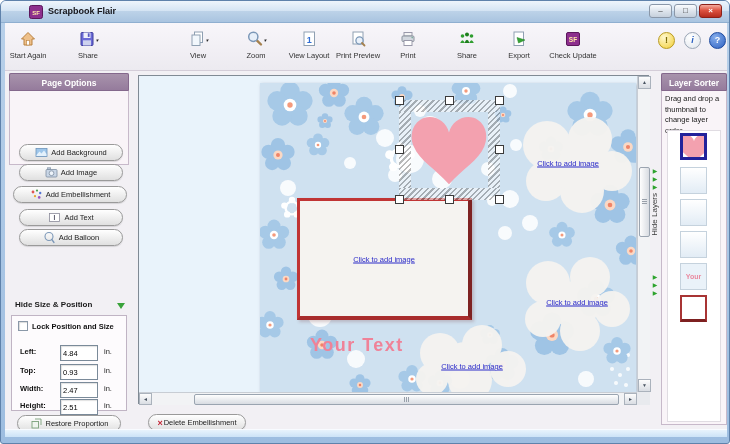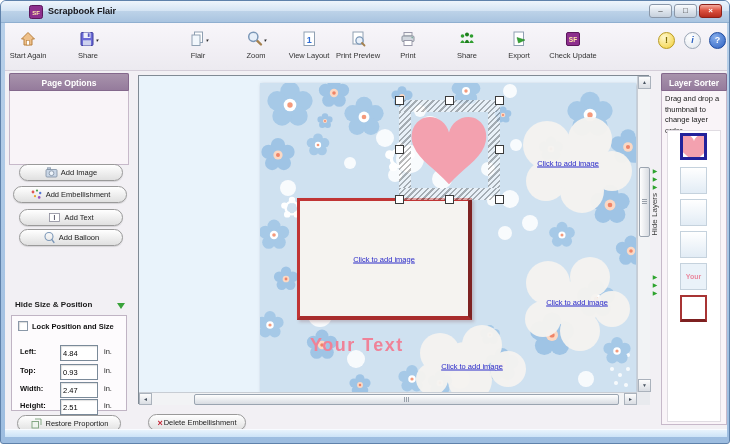--- a/index.html
+++ b/index.html
@@ -107,21 +107,21 @@
               <rect x="9.8" y="3.3" width="1.8" height="3.6" fill="#5555c0"></rect>
               <rect x="5" y="10.3" width="8" height="5.2" fill="#cdd2ee"></rect>
             </svg></span><i class="dd">▾</i>
         <span class="tlabel">Share</span>
       </div>
       <div class="titem" style="left:193px;">
         <span class="ticon"><svg viewBox="0 0 18 18" width="18" height="18">
               <rect x="6.5" y="2" width="8" height="10.5" fill="#fff" stroke="#8fa0b2"></rect>
               <rect x="4" y="5" width="8" height="10.5" fill="#f2f7fc" stroke="#8fa0b2"></rect>
             </svg></span><i class="dd">▾</i>
-        <span class="tlabel">Flair</span>
+        <span class="tlabel">View</span>
       </div>
       <div class="titem" style="left:251px;">
         <span class="ticon"><svg viewBox="0 0 18 18" width="18" height="18">
               <line x1="10.8" y1="10.3" x2="15" y2="14.5" stroke="#a5814e" stroke-width="2.4" stroke-linecap="round"></line>
               <circle cx="7.3" cy="6.8" r="4.6" fill="#e7eff9" stroke="#7c98b8" stroke-width="1.5"></circle>
             </svg></span><i class="dd">▾</i>
         <span class="tlabel">Zoom</span>
       </div>
       <div class="titem" style="left:304px;">
         <span class="ticon"><svg viewBox="0 0 18 18" width="18" height="18">
@@ -175,20 +175,27 @@
         <span class="tlabel">Check Update</span>
       </div>
       <div class="rbtn tip" style="left:653px;"><span>!</span></div>
       <div class="rbtn info" style="left:679px;"><span>i</span></div>
       <div class="rbtn help" style="left:704px;"><span>?</span></div>
     </div>
 
     <div class="pagebox">
       <div class="panelhdr">Page Options</div>
     </div>
+    <button class="pillbtn" style="left:14px;top:121px;width:104px;">
+      <span class="picon"><svg viewBox="0 0 13 13" width="13" height="13">
+            <rect x="1" y="2.5" width="11" height="8" fill="#9ec6ea" stroke="#6e95bb" stroke-width="0.8"></rect>
+            <path d="M1.5 9 L4.5 5.5 L6.5 7.5 L9 4.5 L11.5 8 V10 H1.5 Z" fill="#e3f1fc"></path>
+          </svg></span>
+      <span>Add Background</span>
+    </button>
     <button class="pillbtn" style="left:14px;top:141px;width:104px;">
       <span class="picon"><svg viewBox="0 0 13 13" width="13" height="13">
             <rect x="2.5" y="1.8" width="3.2" height="2" fill="#b9c7d9" stroke="#7e8ea1" stroke-width="0.6"></rect>
             <rect x="1" y="3.5" width="11" height="7.5" rx="1" fill="#c9d6e6" stroke="#7e8ea1" stroke-width="0.8"></rect>
             <circle cx="6.5" cy="7.2" r="2.4" fill="#eef4fb" stroke="#7e8ea1" stroke-width="0.8"></circle>
           </svg></span>
       <span>Add Image</span>
     </button>
     <button class="pillbtn" style="left:8px;top:163px;width:114px;text-align:center;">
       <span class="picon"><svg viewBox="0 0 13 13" width="13" height="13">

